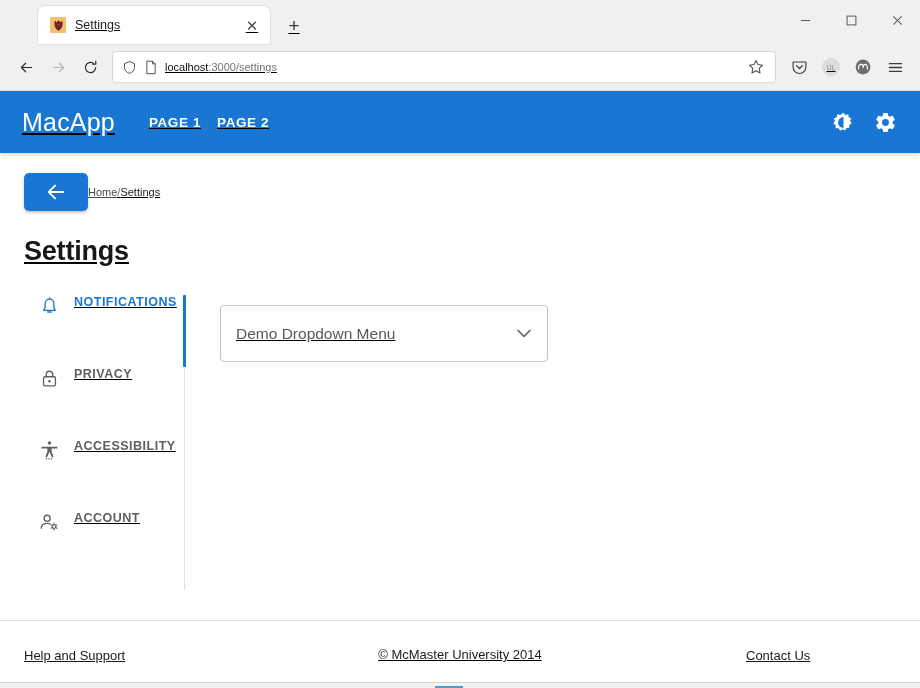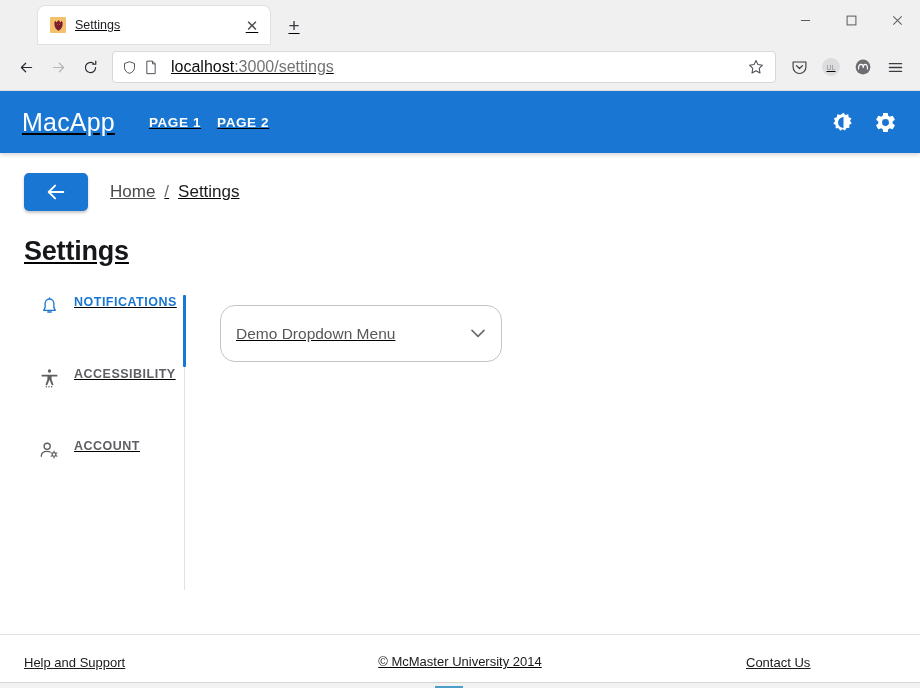--- a/index.html
+++ b/index.html
@@ -98,23 +98,23 @@
     height: 32px;
     margin: 0 8px 0 6px;
     background: #ffffff;
     border-radius: 4px;
     border: 1px solid #d8d8db;
     display: flex; align-items: center;
     padding: 0 6px 0 9px;
   }
   .url-text {
     flex: 1;
-    font-size: 16px;
+    font-size: 11px;
     color: #0c0c0d;
-    margin-left: 13px;
+    margin-left: 7px;
     white-space: nowrap; overflow: hidden;
   }
   .url-text .dim { color: #737373; }
   .url-star {
     width: 26px; height: 26px;
     display: flex; align-items: center; justify-content: center;
     color: #4a4a52;
     flex: none;
   }
   .chrome-right {
@@ -183,25 +183,23 @@
   .backbtn {
     width: 64px; height: 38px;
     background: #1976d2;
     border-radius: 5px;
     display: flex; align-items: center; justify-content: center;
     color: #ffffff;
     box-shadow: 0 2px 3px rgba(0,0,0,0.22);
     border: none;
   }
   .crumbs {
-    margin-left: 22px;
-    display: flex; align-items: center;
-    font-size: 17px;
+    display: flex; align-items: center;
+    font-size: 11px;
     color: #1b1b1b;
-    gap: 9px;
   }
   .crumb-link {
     color: #4b4b4b;
     text-decoration: underline;
   }
   .crumb-sep { color: #6f6f6f; }
   .crumb-current { color: #1b1b1b; }
 
   
   .pagetitle {
@@ -258,41 +256,41 @@
     letter-spacing: 0.5px;
     white-space: nowrap;
   }
   .vtab.active { color: #1976d2; }
 
   .panel {
     flex: 1;
     padding: 10px 0 0 35px;
   }
   .dropdown {
-    width: 282px; height: 57px;
+    width: 328px; height: 57px;
     border: 1px solid #c4c4c4;
-    border-radius: 15px;
+    border-radius: 4px;
     display: flex; align-items: center;
     padding: 0 13px 0 15px;
     background: #ffffff;
   }
   .dropdown-label {
     flex: 1;
     font-size: 15.5px;
     color: #585858;
   }
   .dropdown-arrow {
     width: 20px; height: 20px;
     display: flex; align-items: center; justify-content: center;
     color: #6b6b6b;
   }
 
   
   .footer {
-    height: 54px;
+    height: 68px;
     flex: none;
     border-top: 1px solid #e0e0e0;
     display: flex; align-items: center;
     padding: 0 24px;
     background: #ffffff;
   }
   .foot-link {
     font-size: 13px;
     color: #1b1b1b;
     text-decoration: underline;
@@ -466,20 +464,30 @@
         <button class="vtab active">
           <span class="vicon">
             <svg width="21" height="21" viewBox="0 0 24 24">
               <path d="M12 3.4 V2.2 M12 3.4 C8.9 3.4 7 5.8 7 8.6 V13 L5.4 16.4 H18.6 L17 13 V8.6 C17 5.8 15.1 3.4 12 3.4 Z" fill="none" stroke="currentColor" stroke-width="1.5" stroke-linejoin="round" stroke-linecap="round"></path>
               <path d="M10 18.3 H14" stroke="currentColor" stroke-width="1.5" stroke-linecap="round"></path>
             </svg>
           </span>
           <span class="vlabel">NOTIFICATIONS</span>
         </button>
 
+        <button class="vtab">
+          <span class="vicon">
+            <svg width="21" height="21" viewBox="0 0 24 24">
+              <rect x="5.2" y="10" width="13.6" height="10.4" rx="1.6" fill="none" stroke="currentColor" stroke-width="1.5"></rect>
+              <path d="M8.3 10 V7.4 A3.7 3.7 0 0 1 15.7 7.4 V10" fill="none" stroke="currentColor" stroke-width="1.5"></path>
+              <circle cx="12" cy="15.2" r="1.35" fill="currentColor"></circle>
+            </svg>
+          </span>
+          <span class="vlabel">PRIVACY</span>
+        </button>
 
         <button class="vtab">
           <span class="vicon">
             <svg width="21" height="21" viewBox="0 0 24 24" fill="currentColor">
               <circle cx="12" cy="3.4" r="1.9"></circle>
               <path d="M3 7.6 H21 V9.6 H14.4 V13 L16.6 19.2 L14.8 19.9 L12 13.4 L9.2 19.9 L7.4 19.2 L9.6 13 V9.6 H3 Z"></path>
               <circle cx="8.4" cy="21.4" r="0.85"></circle>
               <circle cx="11.4" cy="21.4" r="0.85"></circle>
               <circle cx="14.4" cy="21.4" r="0.85"></circle>
             </svg>

